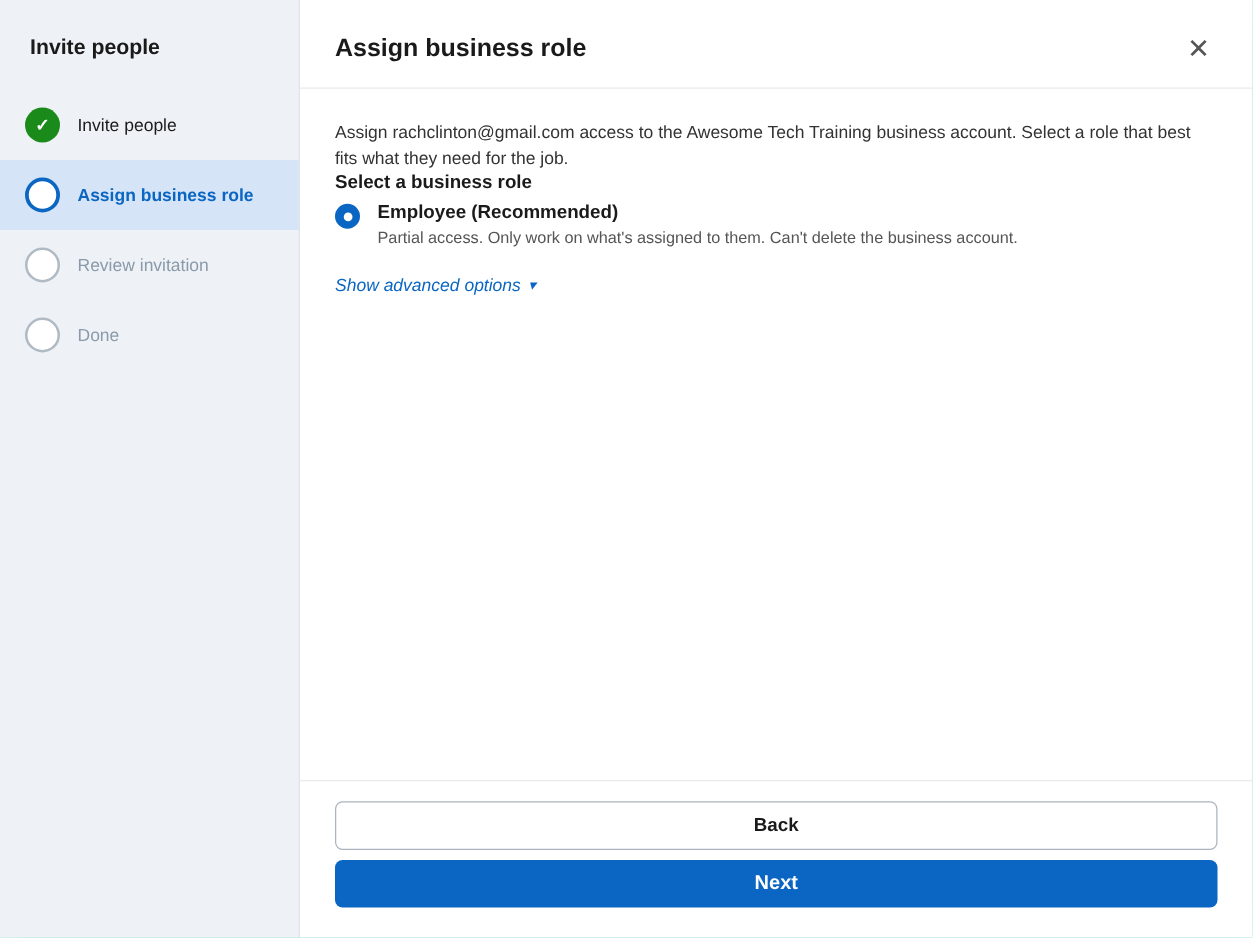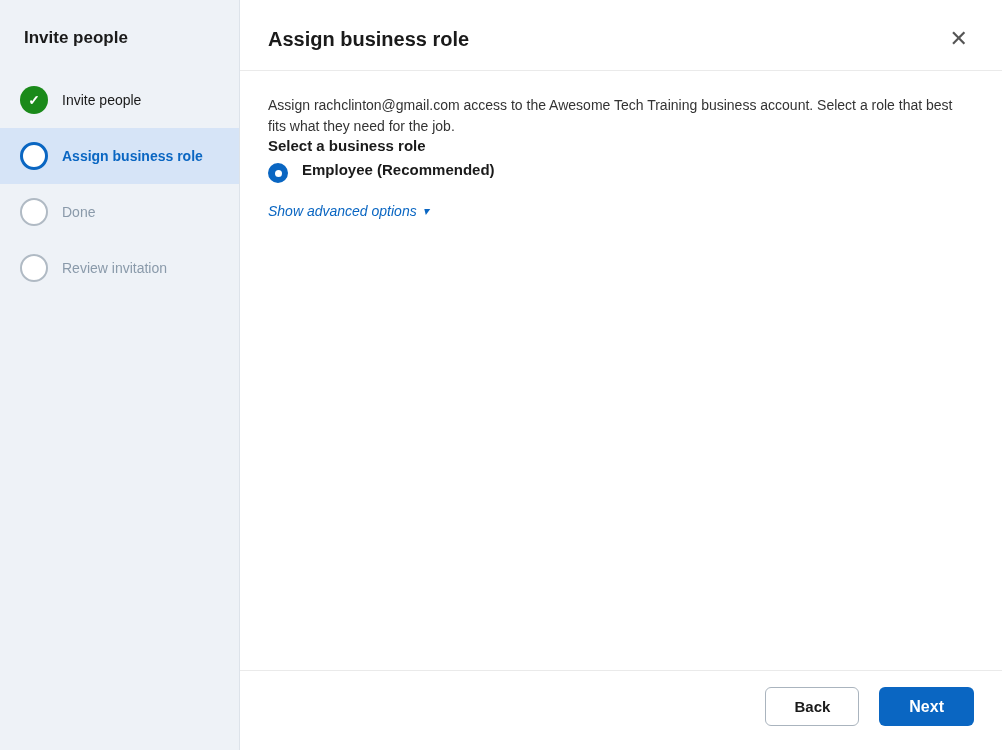--- a/index.html
+++ b/index.html
@@ -183,23 +183,24 @@
       border: none;
       padding: 0;
       font-style: italic;
     }
     .chevron-down {
       font-size: 12px;
     }
     .content-footer {
       display: flex;
       justify-content: flex-end;
-      gap: 20px;
+      gap: 8px;
       padding: 16px 28px 24px 28px;
       border-top: 1px solid #eaeaea;
+      flex-direction: column;
     }
     .btn-back {
       padding: 10px 28px;
       font-size: 15px;
       font-weight: 600;
       border: 1.5px solid #aab4be;
       border-radius: 6px;
       background: #fff;
       color: #1a1a1a;
       cursor: pointer;
@@ -231,46 +232,47 @@
     </div>
 
     <div class="sidebar-item active">
       <div class="step-icon active"></div>
       <span class="step-label active">Assign business role</span>
     </div>
 
 
     <div class="sidebar-item">
       <div class="step-icon inactive"></div>
-      <span class="step-label inactive">Done</span>
+      <span class="step-label inactive">Review invitation</span>
     </div>
 
     <div class="sidebar-item">
       <div class="step-icon inactive"></div>
-      <span class="step-label inactive">Review invitation</span>
+      <span class="step-label inactive">Done</span>
     </div>
   </div>
 
   <div class="content">
     <div class="content-header">
       <h2 class="content-title">Assign business role</h2>
       <button class="close-btn">
         <span>✕</span>
       </button>
     </div>
 
     <div class="content-body">
       <p class="description">Assign rachclinton@gmail.com access to the Awesome Tech Training business account. Select a role that best fits what they need for the job.</p>
 
       <div class="section-label">Select a business role</div>
 
       <div class="role-option">
         <div class="role-radio selected"></div>
         <div>
           <div class="role-name">Employee (Recommended)</div>
+          <div class="role-desc">Partial access. Only work on what's assigned to them. Can't delete the business account.</div>
         </div>
       </div>
 
 
       <button class="show-advanced">
         <span>Show advanced options</span>
         <span class="chevron-down">▾</span>
       </button>
     </div>
 

